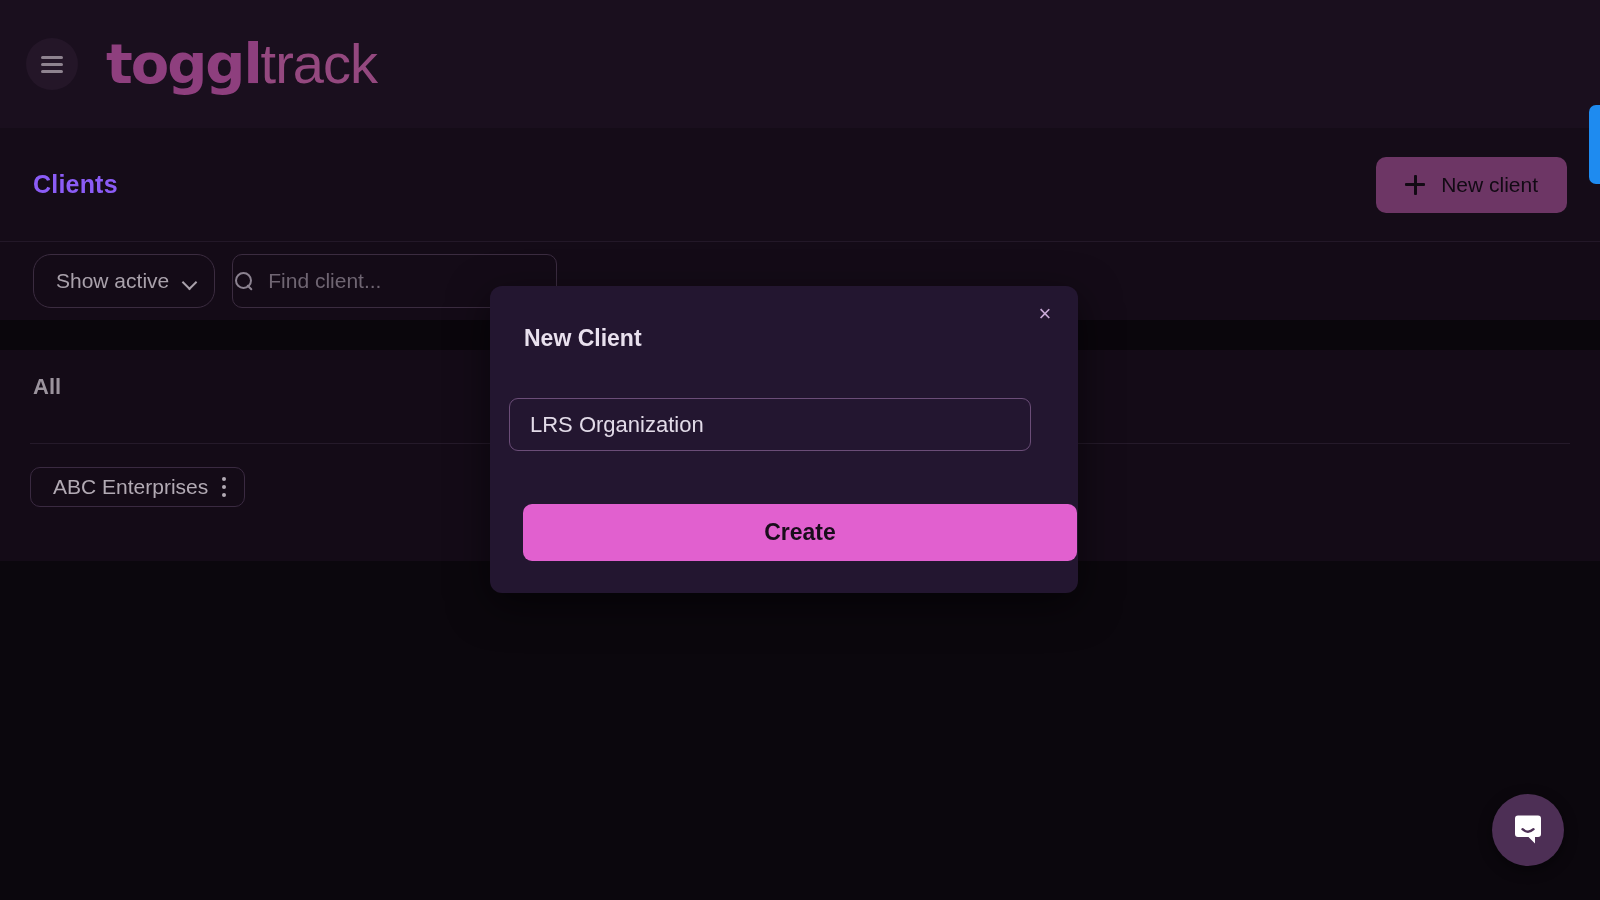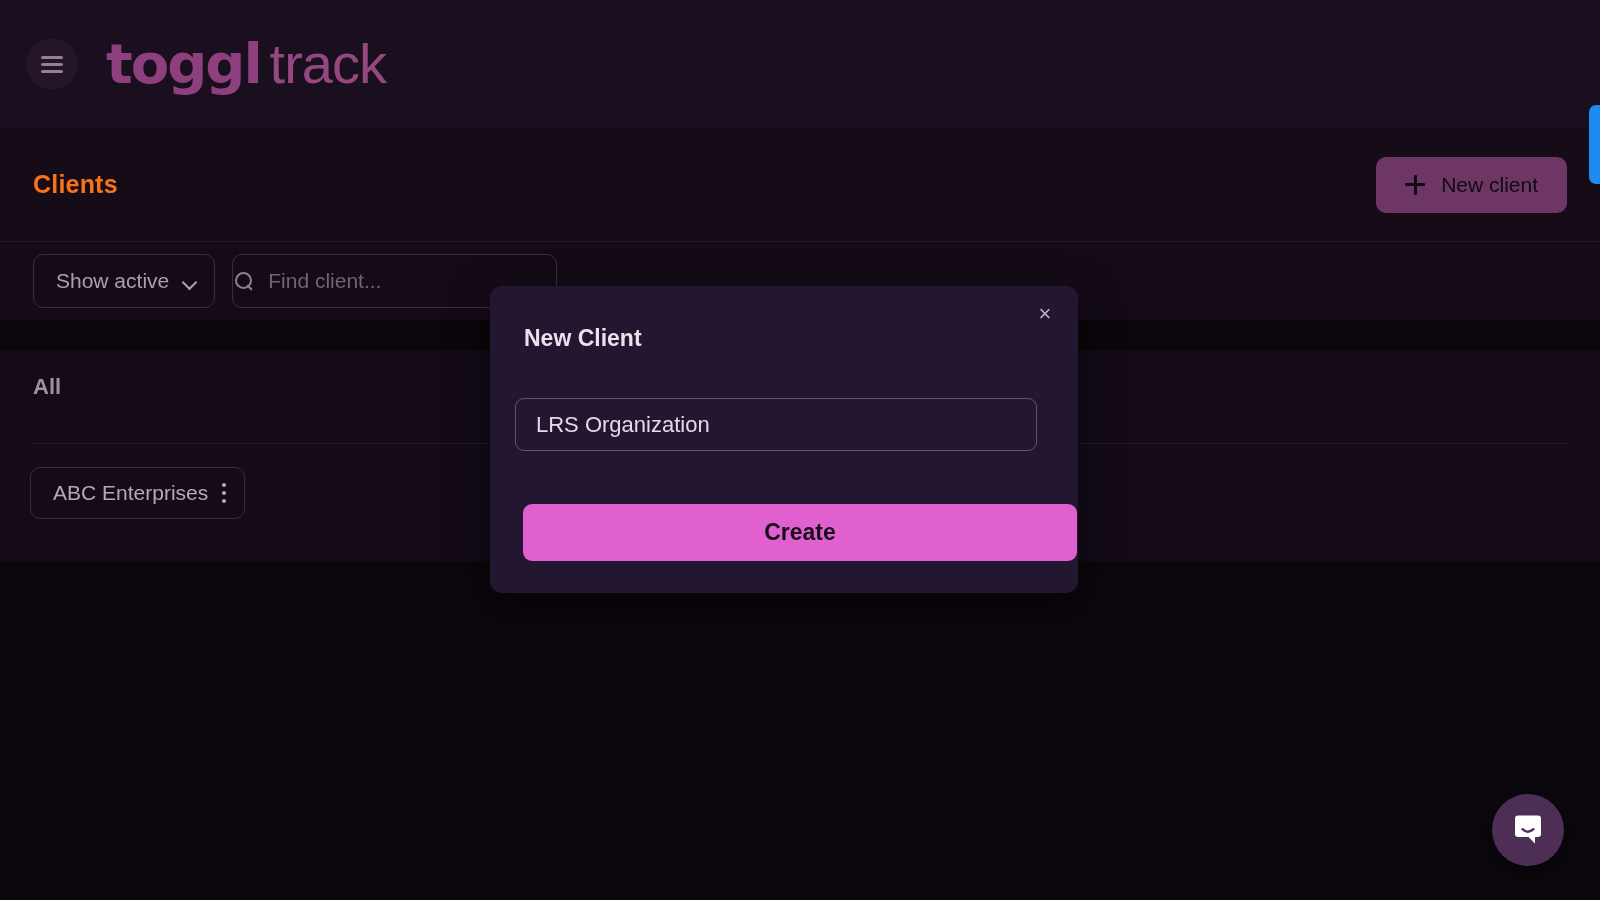--- a/index.html
+++ b/index.html
@@ -68,39 +68,38 @@
     letter-spacing: -2px;
     color: #8e3f7e;
     line-height: 1;
   }
   .brand-track {
     font-size: 56px;
     font-weight: 300;
     letter-spacing: -1px;
     color: #94487f;
     line-height: 1;
-    margin-left: 9px;
   }
 
   
   .page-header {
     position: absolute;
     left: 0; top: 128px;
     width: 1600px;
     height: 113px;
     background: #150c18;
     display: flex;
     align-items: center;
     justify-content: space-between;
     padding: 0 33px;
   }
   .page-title {
     font-size: 25px;
     font-weight: 700;
-    color: #f97316;
+    color: #8b5cf6;
     letter-spacing: 0.2px;
   }
   .new-client-btn {
     display: inline-flex;
     align-items: center;
     gap: 16px;
     height: 56px;
     padding: 0 29px;
     border: none;
     border-radius: 10px;
@@ -140,21 +139,21 @@
     gap: 17px;
   }
   .select-box {
     display: inline-flex;
     align-items: center;
     justify-content: space-between;
     gap: 14px;
     height: 54px;
     padding: 0 18px 0 22px;
     border: 1px solid #3b2c40;
-    border-radius: 10px;
+    border-radius: 18px;
     background: transparent;
     color: #a9a1ab;
     font-size: 21px;
     cursor: pointer;
     font-family: "Liberation Sans", sans-serif;
   }
   .chev-down {
     width: 13px; height: 8px;
     position: relative;
     display: inline-block;
@@ -247,21 +246,21 @@
   .chip-row {
     position: absolute;
     left: 30px; top: 117px;
     display: flex;
     gap: 19px;
   }
   .client-chip {
     display: inline-flex;
     align-items: center;
     gap: 6px;
-    height: 52px;
+    height: 40px;
     padding: 0 10px 0 22px;
     border: 1px solid #3a2a41;
     border-radius: 10px;
     background: transparent;
     color: #b2aab4;
     font-size: 21px;
     cursor: pointer;
     font-family: "Liberation Sans", sans-serif;
   }
   .kebab-icon {
@@ -318,21 +317,21 @@
   }
   .modal-title {
     position: absolute;
     left: 34px; top: 39px;
     font-size: 23px;
     font-weight: 700;
     color: #e9e1ee;
   }
   .modal-input {
     position: absolute;
-    left: 25px; top: 112px;
+    left: 19px; top: 112px;
     width: 522px;
     height: 53px;
     border: 1px solid #6b4d78;
     border-radius: 9px;
     background: transparent;
     color: #e2dbe8;
     font-size: 22px;
     padding: 0 20px;
     outline: none;
     font-family: "Liberation Sans", sans-serif;

